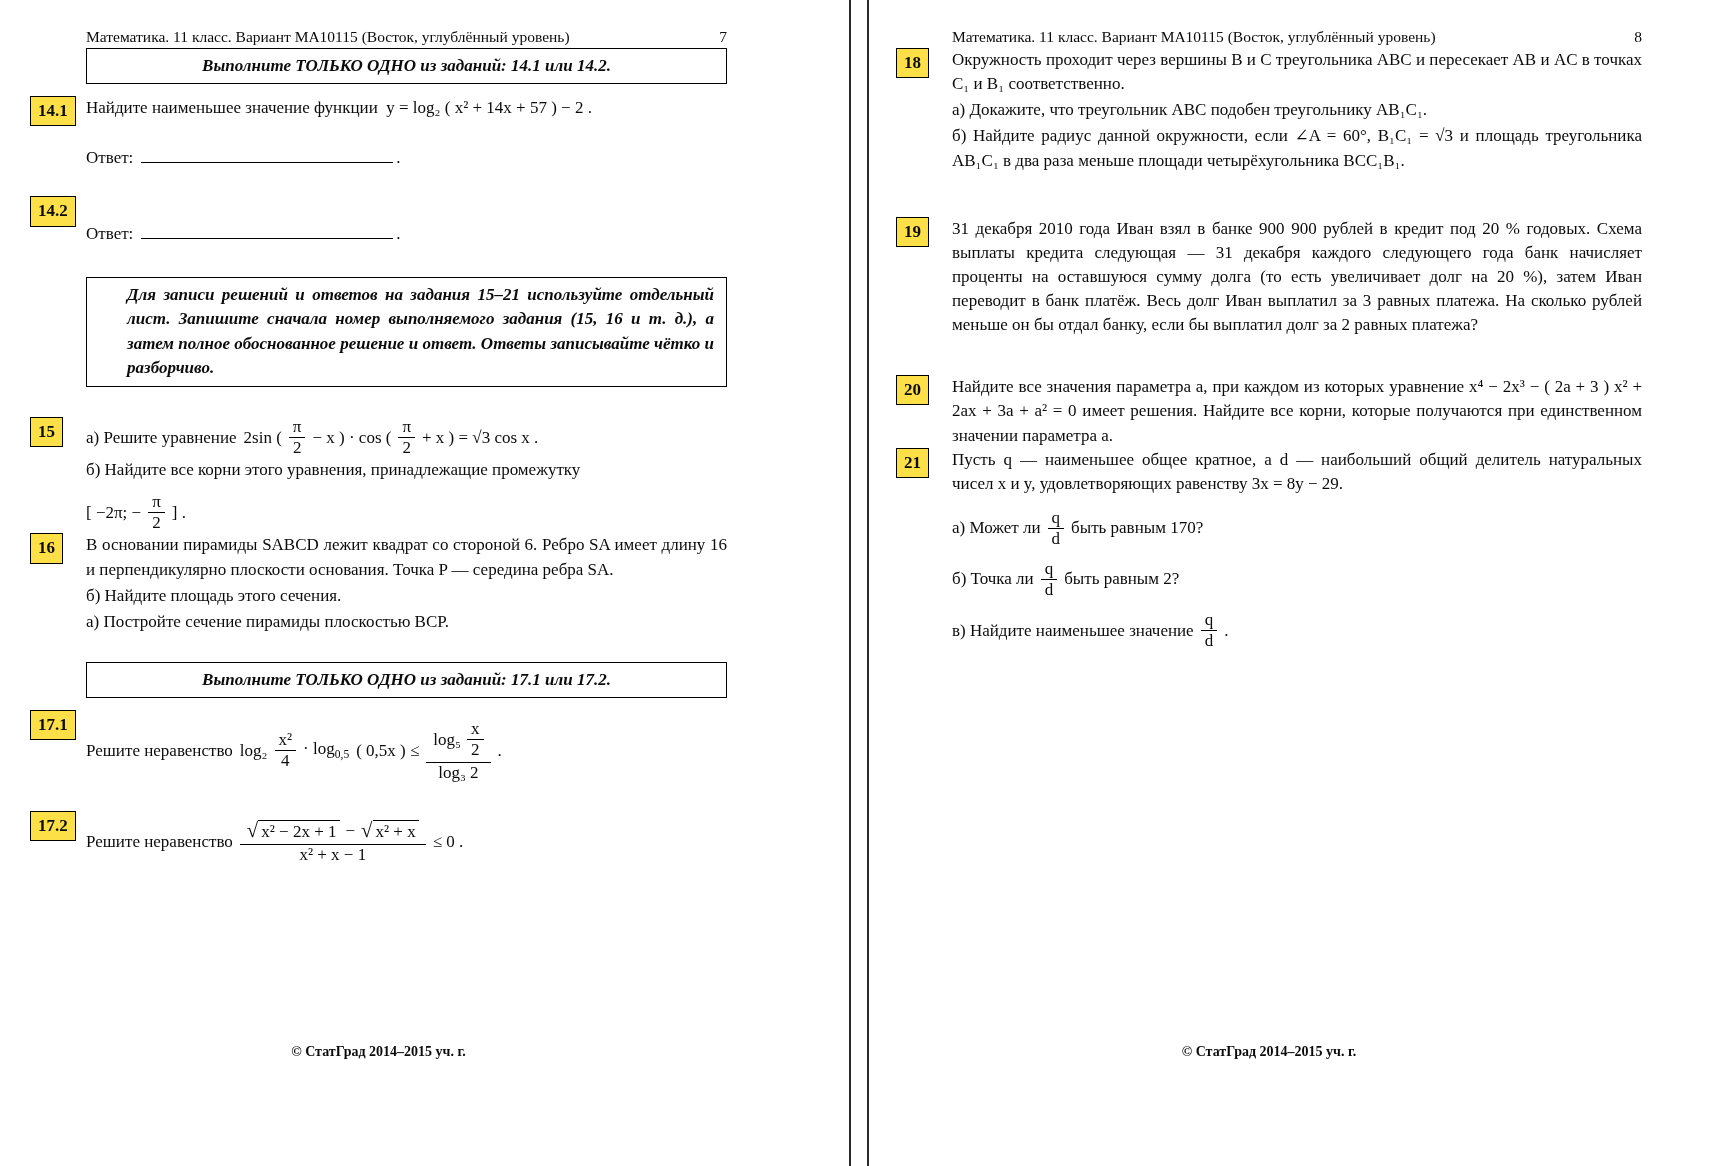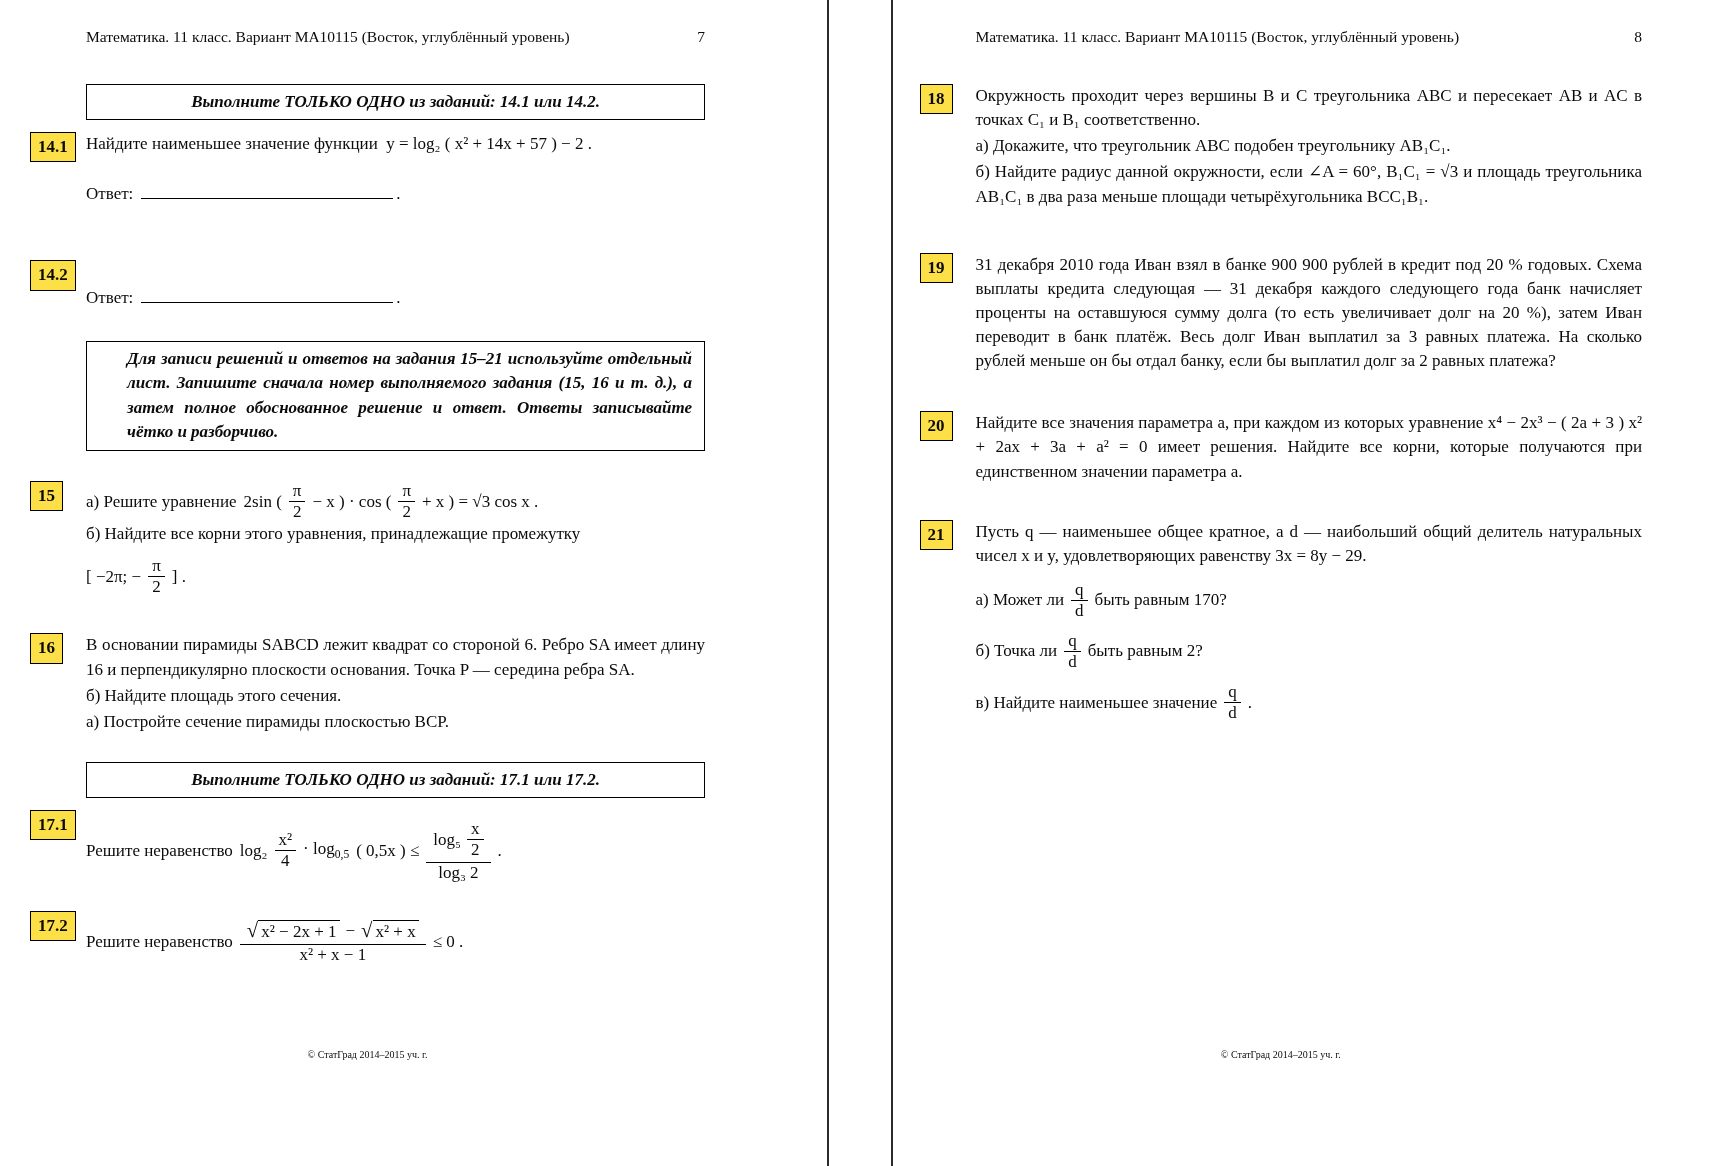--- a/index.html
+++ b/index.html
@@ -6,21 +6,21 @@
   * { box-sizing: border-box; }
   html, body { margin: 0; padding: 0; }
   body {
     width: 1720px; height: 1166px;
     background: #ffffff;
     font-family: "Liberation Serif", "DejaVu Serif", serif;
     color: #0b0b0b;
     font-size: 17px;
     line-height: 1.42;
   }
-  .spread { display: flex; width: 1720px; height: 1166px; background: #fff; gap: 23px; }
+  .spread { display: flex; width: 1720px; height: 1166px; background: #fff; }
   .page { display: flex; flex-direction: column; }
   .page-left  { width: 851px; border-right: 2px solid #2b2b2b; padding: 26px 122px 104px 30px; }
   .page-gap   { width: 16px; }
   .page-right { width: 853px; border-left: 2px solid #2b2b2b; padding: 26px 78px 104px 27px; }
 
   .page-header { display: flex; justify-content: space-between; margin-left: 56px; font-size: 15.5px; }
 
   .ibox {
     border: 1.7px solid #000;
     margin-left: 56px;
@@ -53,25 +53,25 @@
   .frac > .fd { padding: 0 4px; }
   .fn.nested { display: inline-flex; align-items: center; justify-content: center; gap: 6px; padding: 1px 7px 2px; }
 
   .sqrt { display: inline-flex; align-items: flex-start; white-space: nowrap; }
   .sqrt .rsign { font-size: 1.22em; line-height: 1; }
   .sqrt .rad { border-top: 1.4px solid #000; padding: 1px 3px 0; }
 
   sub { font-size: 0.68em; }
 
   .mt12 { margin-top: 12px; } .mt28 { margin-top: 28px; }
-  .mt30 { margin-top: 30px; } .mt34 { margin-top: 54px; } .mt36 { margin-top: 36px; }
+  .mt30 { margin-top: 30px; } .mt34 { margin-top: 26px; } .mt36 { }
   .mt38 { margin-top: 38px; } .mt44 { margin-top: 44px; } .mt10 { margin-top: 10px; }
   .mt8  { margin-top: 8px;  }
 
-  .footer { margin-top: auto; text-align: center; font-size: 10px; }
+  .footer { margin-top: auto; text-align: center; font-size: 14px; font-weight: bold; }
 </style>
 </head>
 <body>
 
 <div class="spread">
 
   <div class="page page-left">
 
     <div class="page-header">
       <span>Математика. 11 класс. Вариант МА10115 (Восток, углублённый уровень)</span>

